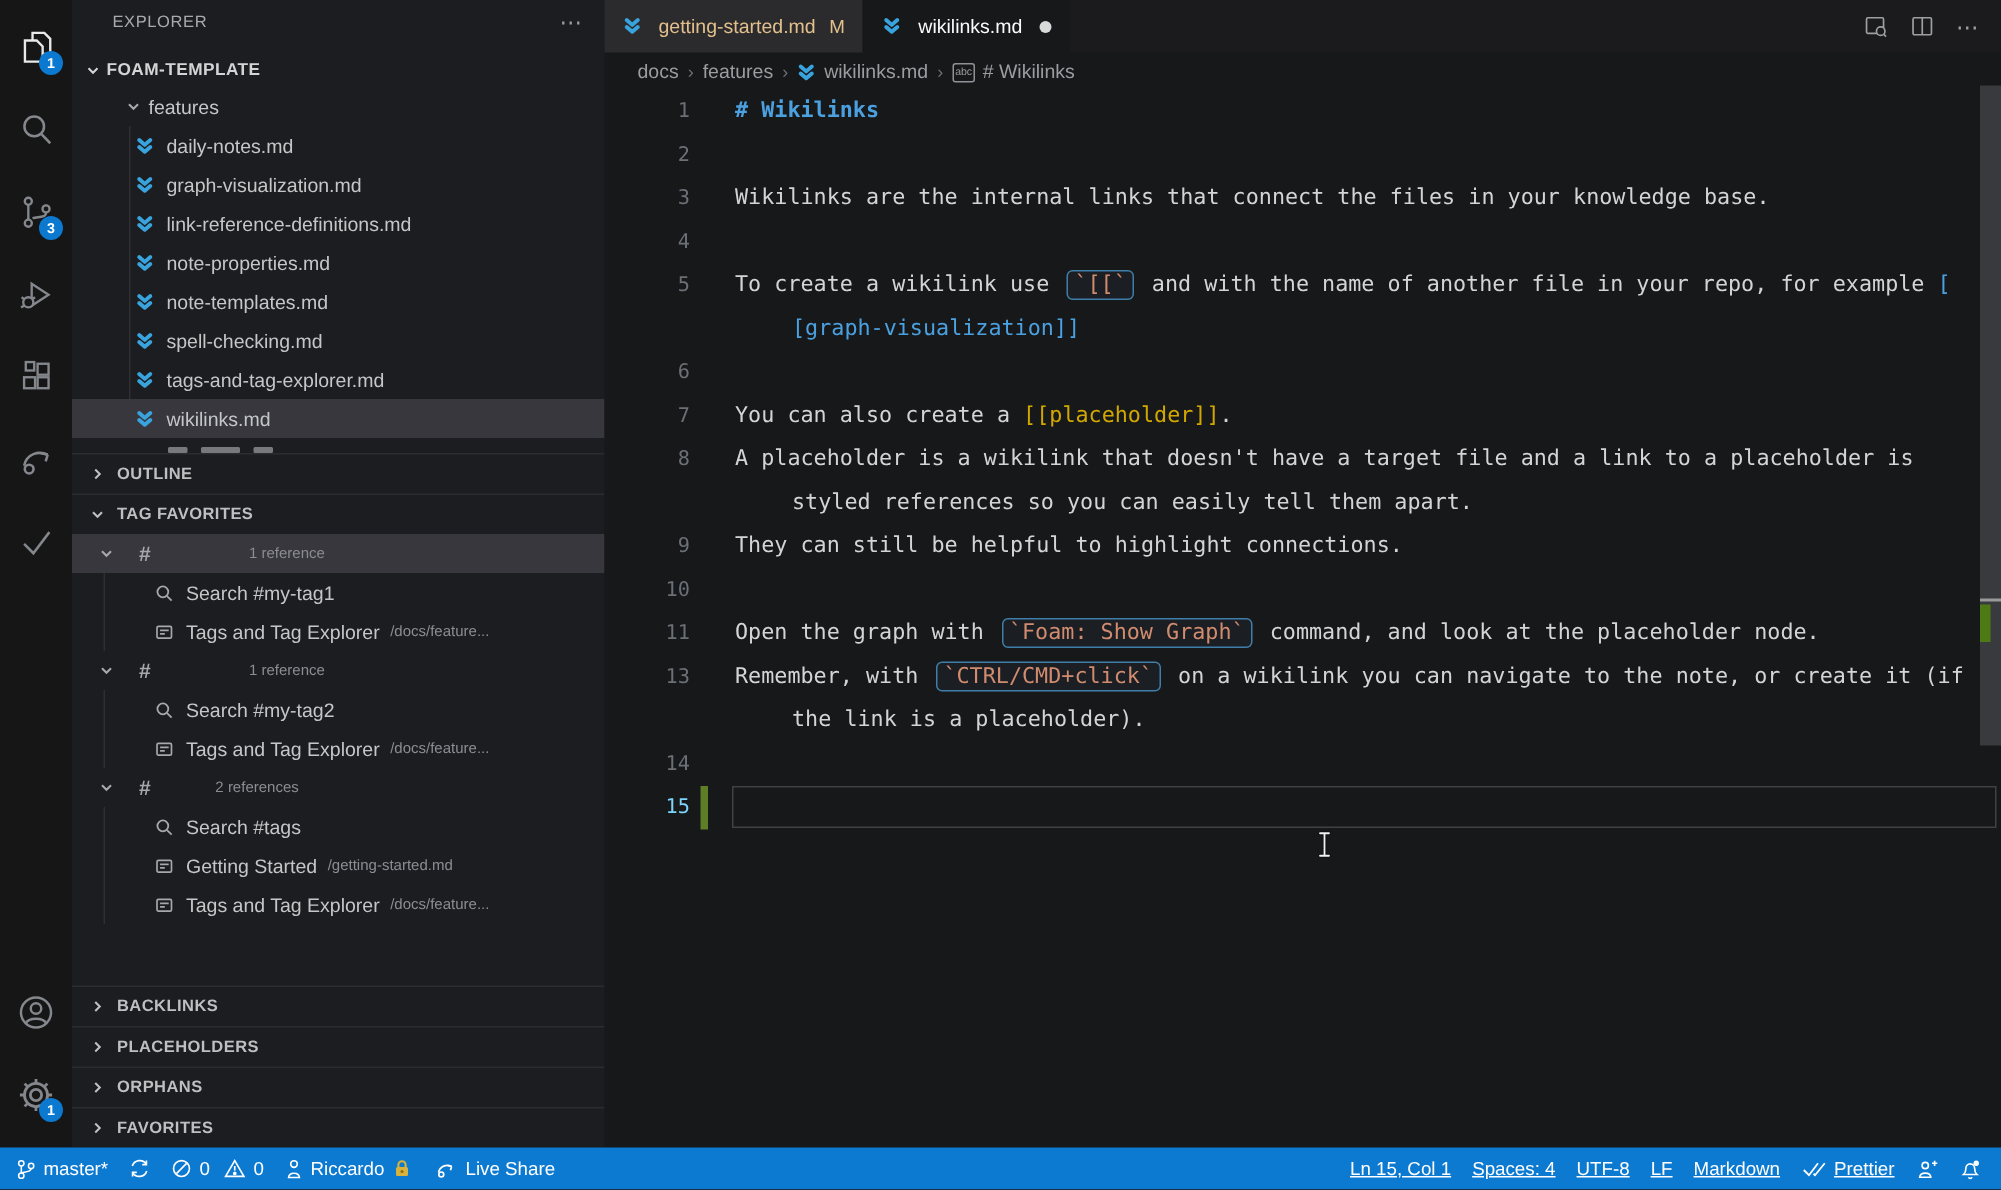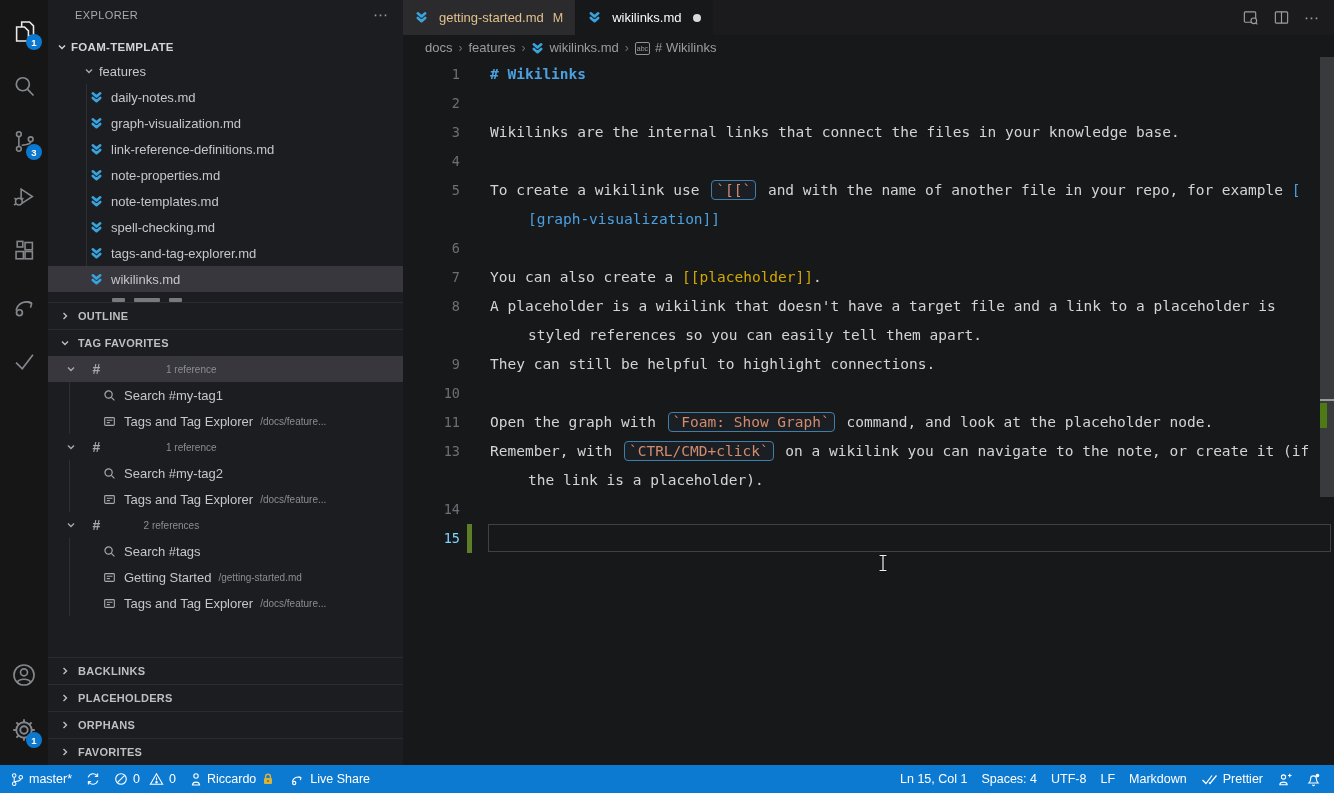--- a/index.html
+++ b/index.html
@@ -86,21 +86,21 @@
   .ov-git { position:absolute; right:7px; top:403px; width:7px; height:25px; background:#4e7a16; }
 
   
   .ibeam { position:absolute; left:877px; top:553px; z-index:40; }
 
   
   .statusbar { position:absolute; left:0; right:0; bottom:0; height:28px; background:#0d7ad2; color:#fff;
                display:flex; align-items:center; font-size:12.5px; z-index:10; }
   .st-item { display:flex; align-items:center; gap:5px; padding:0 7px; height:100%; cursor:pointer; white-space:nowrap; }
   .st-left { display:flex; align-items:center; padding-left:3px; }
-  .st-right { display:flex; align-items:center; margin-left:auto; padding-right:6px; }
+  .st-right { display:flex; align-items:center; margin-left:auto; padding-right:6px;text-decoration:underline; }
   .st-ico { display:flex; }
 
   svg { display:block; }
 </style>
 </head>
 <body>
 
 <div class="app">
 
   <div class="activitybar">

